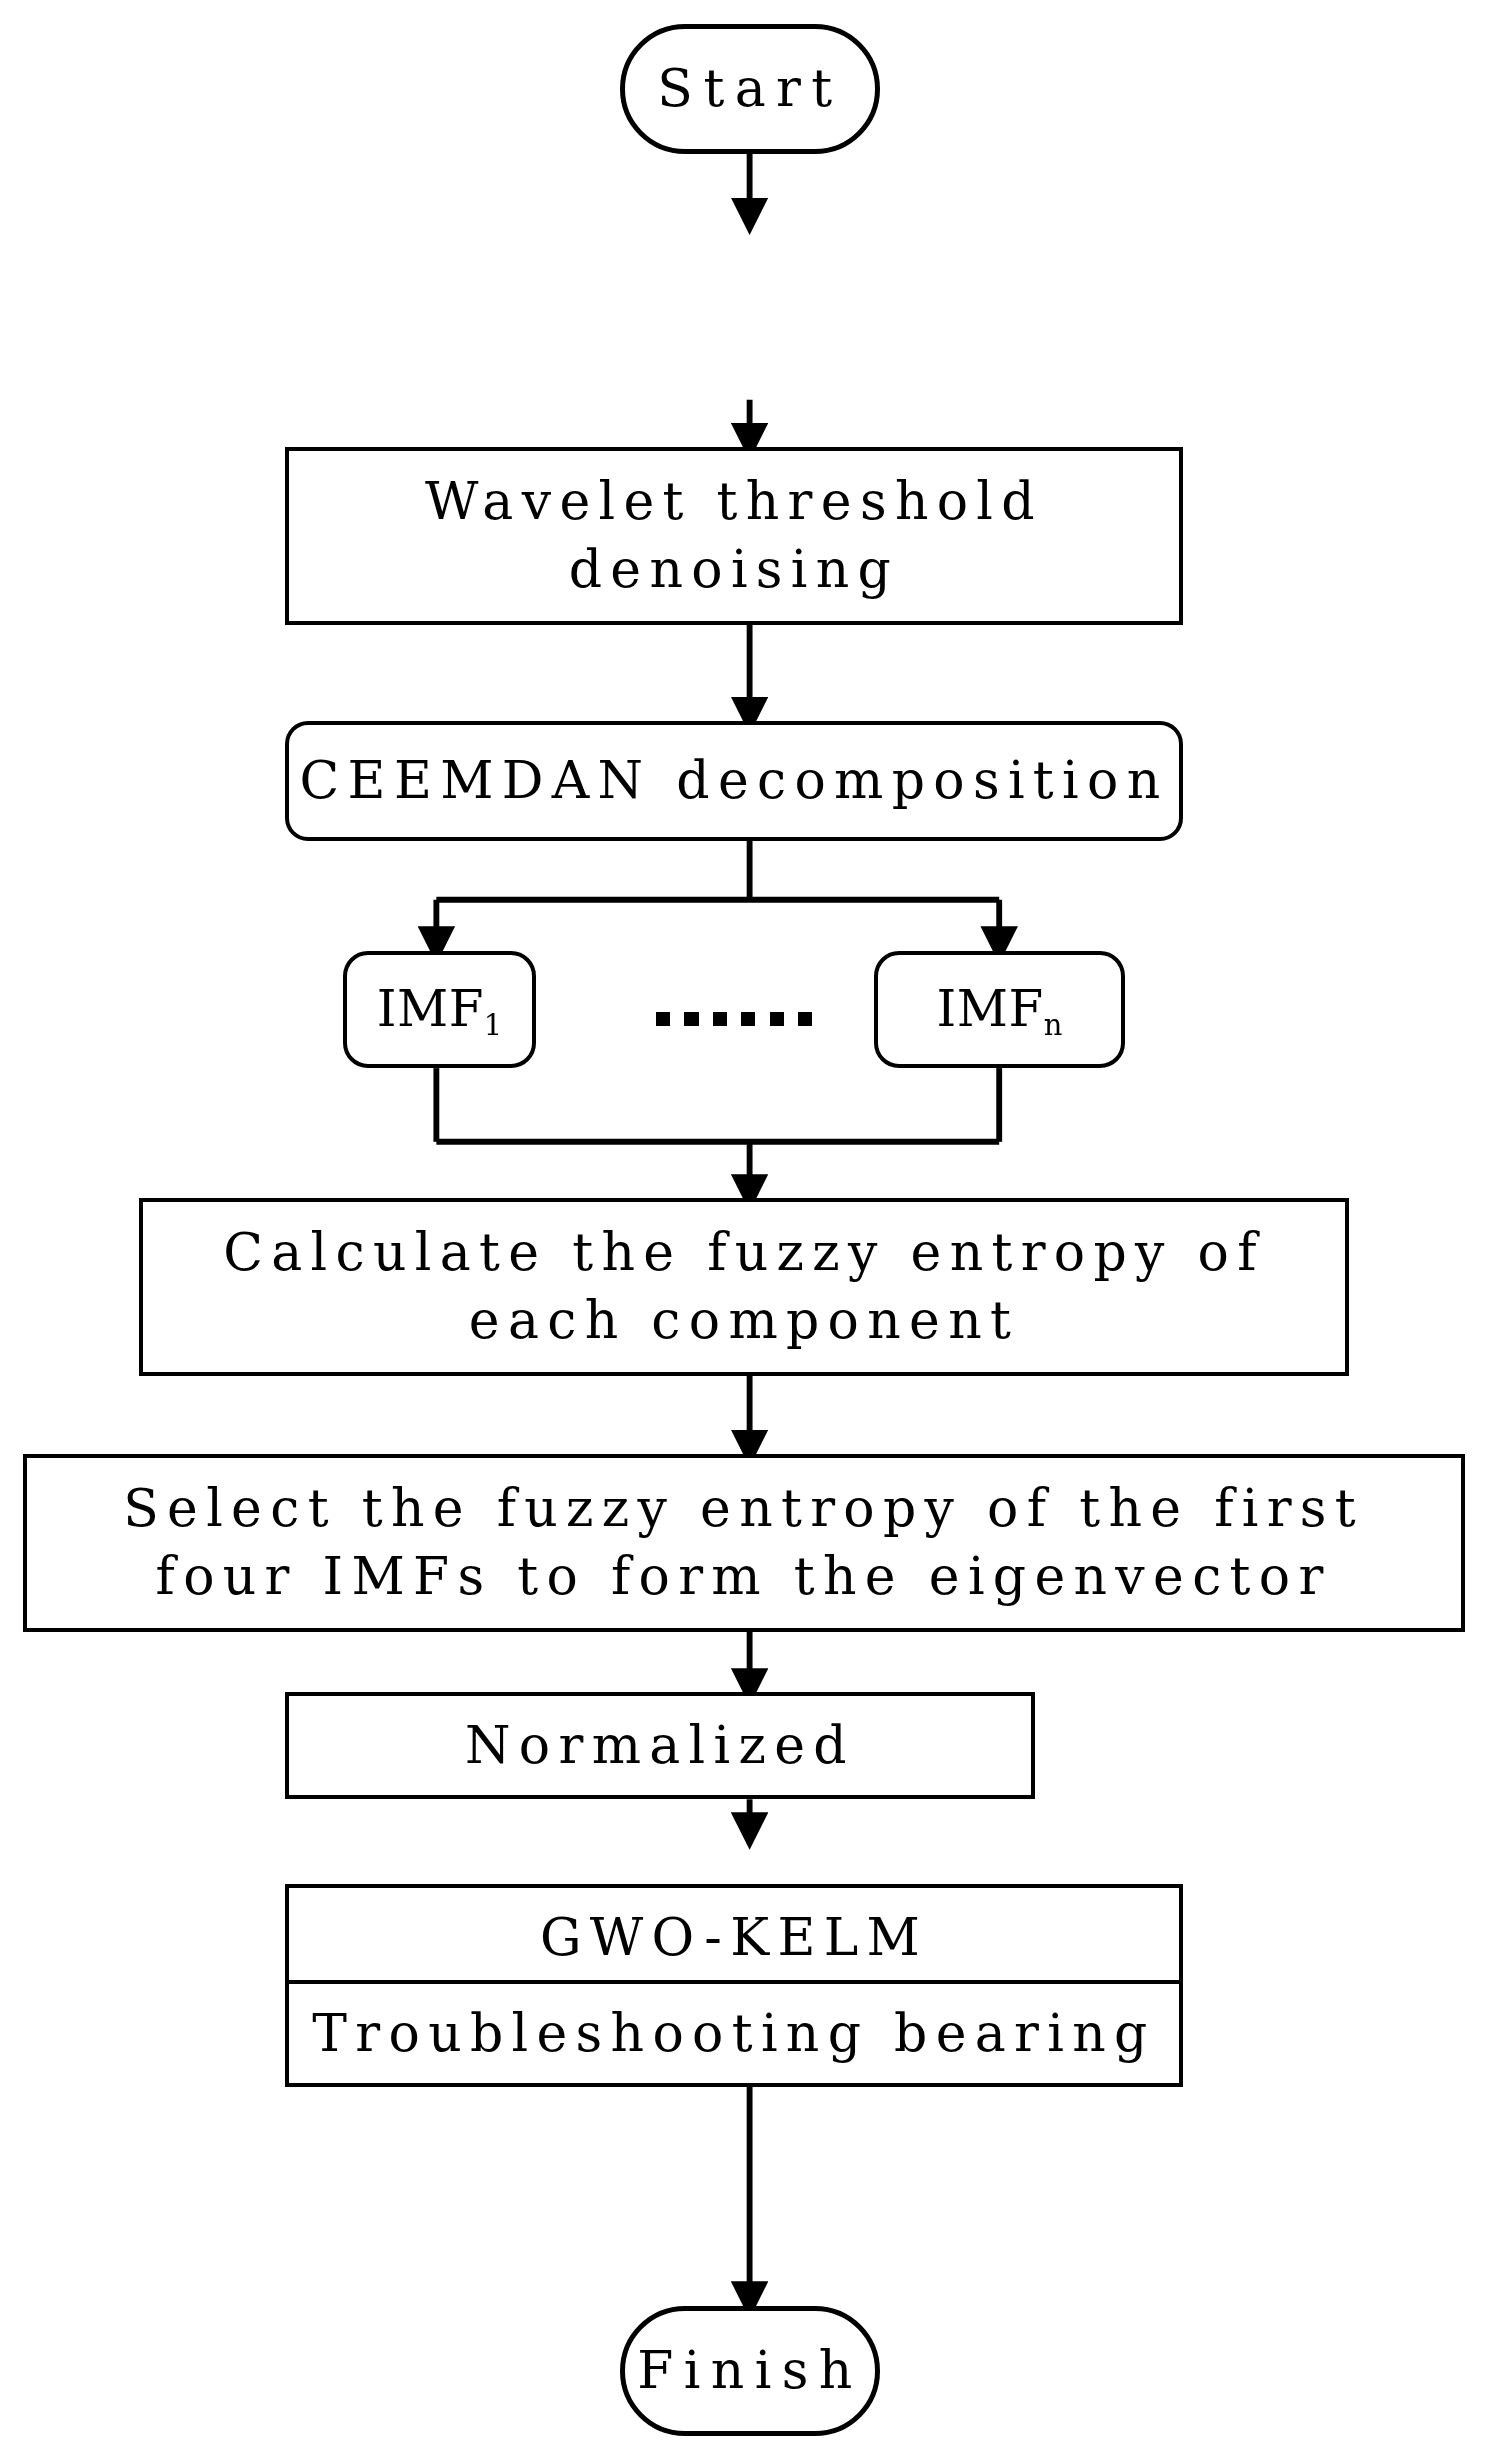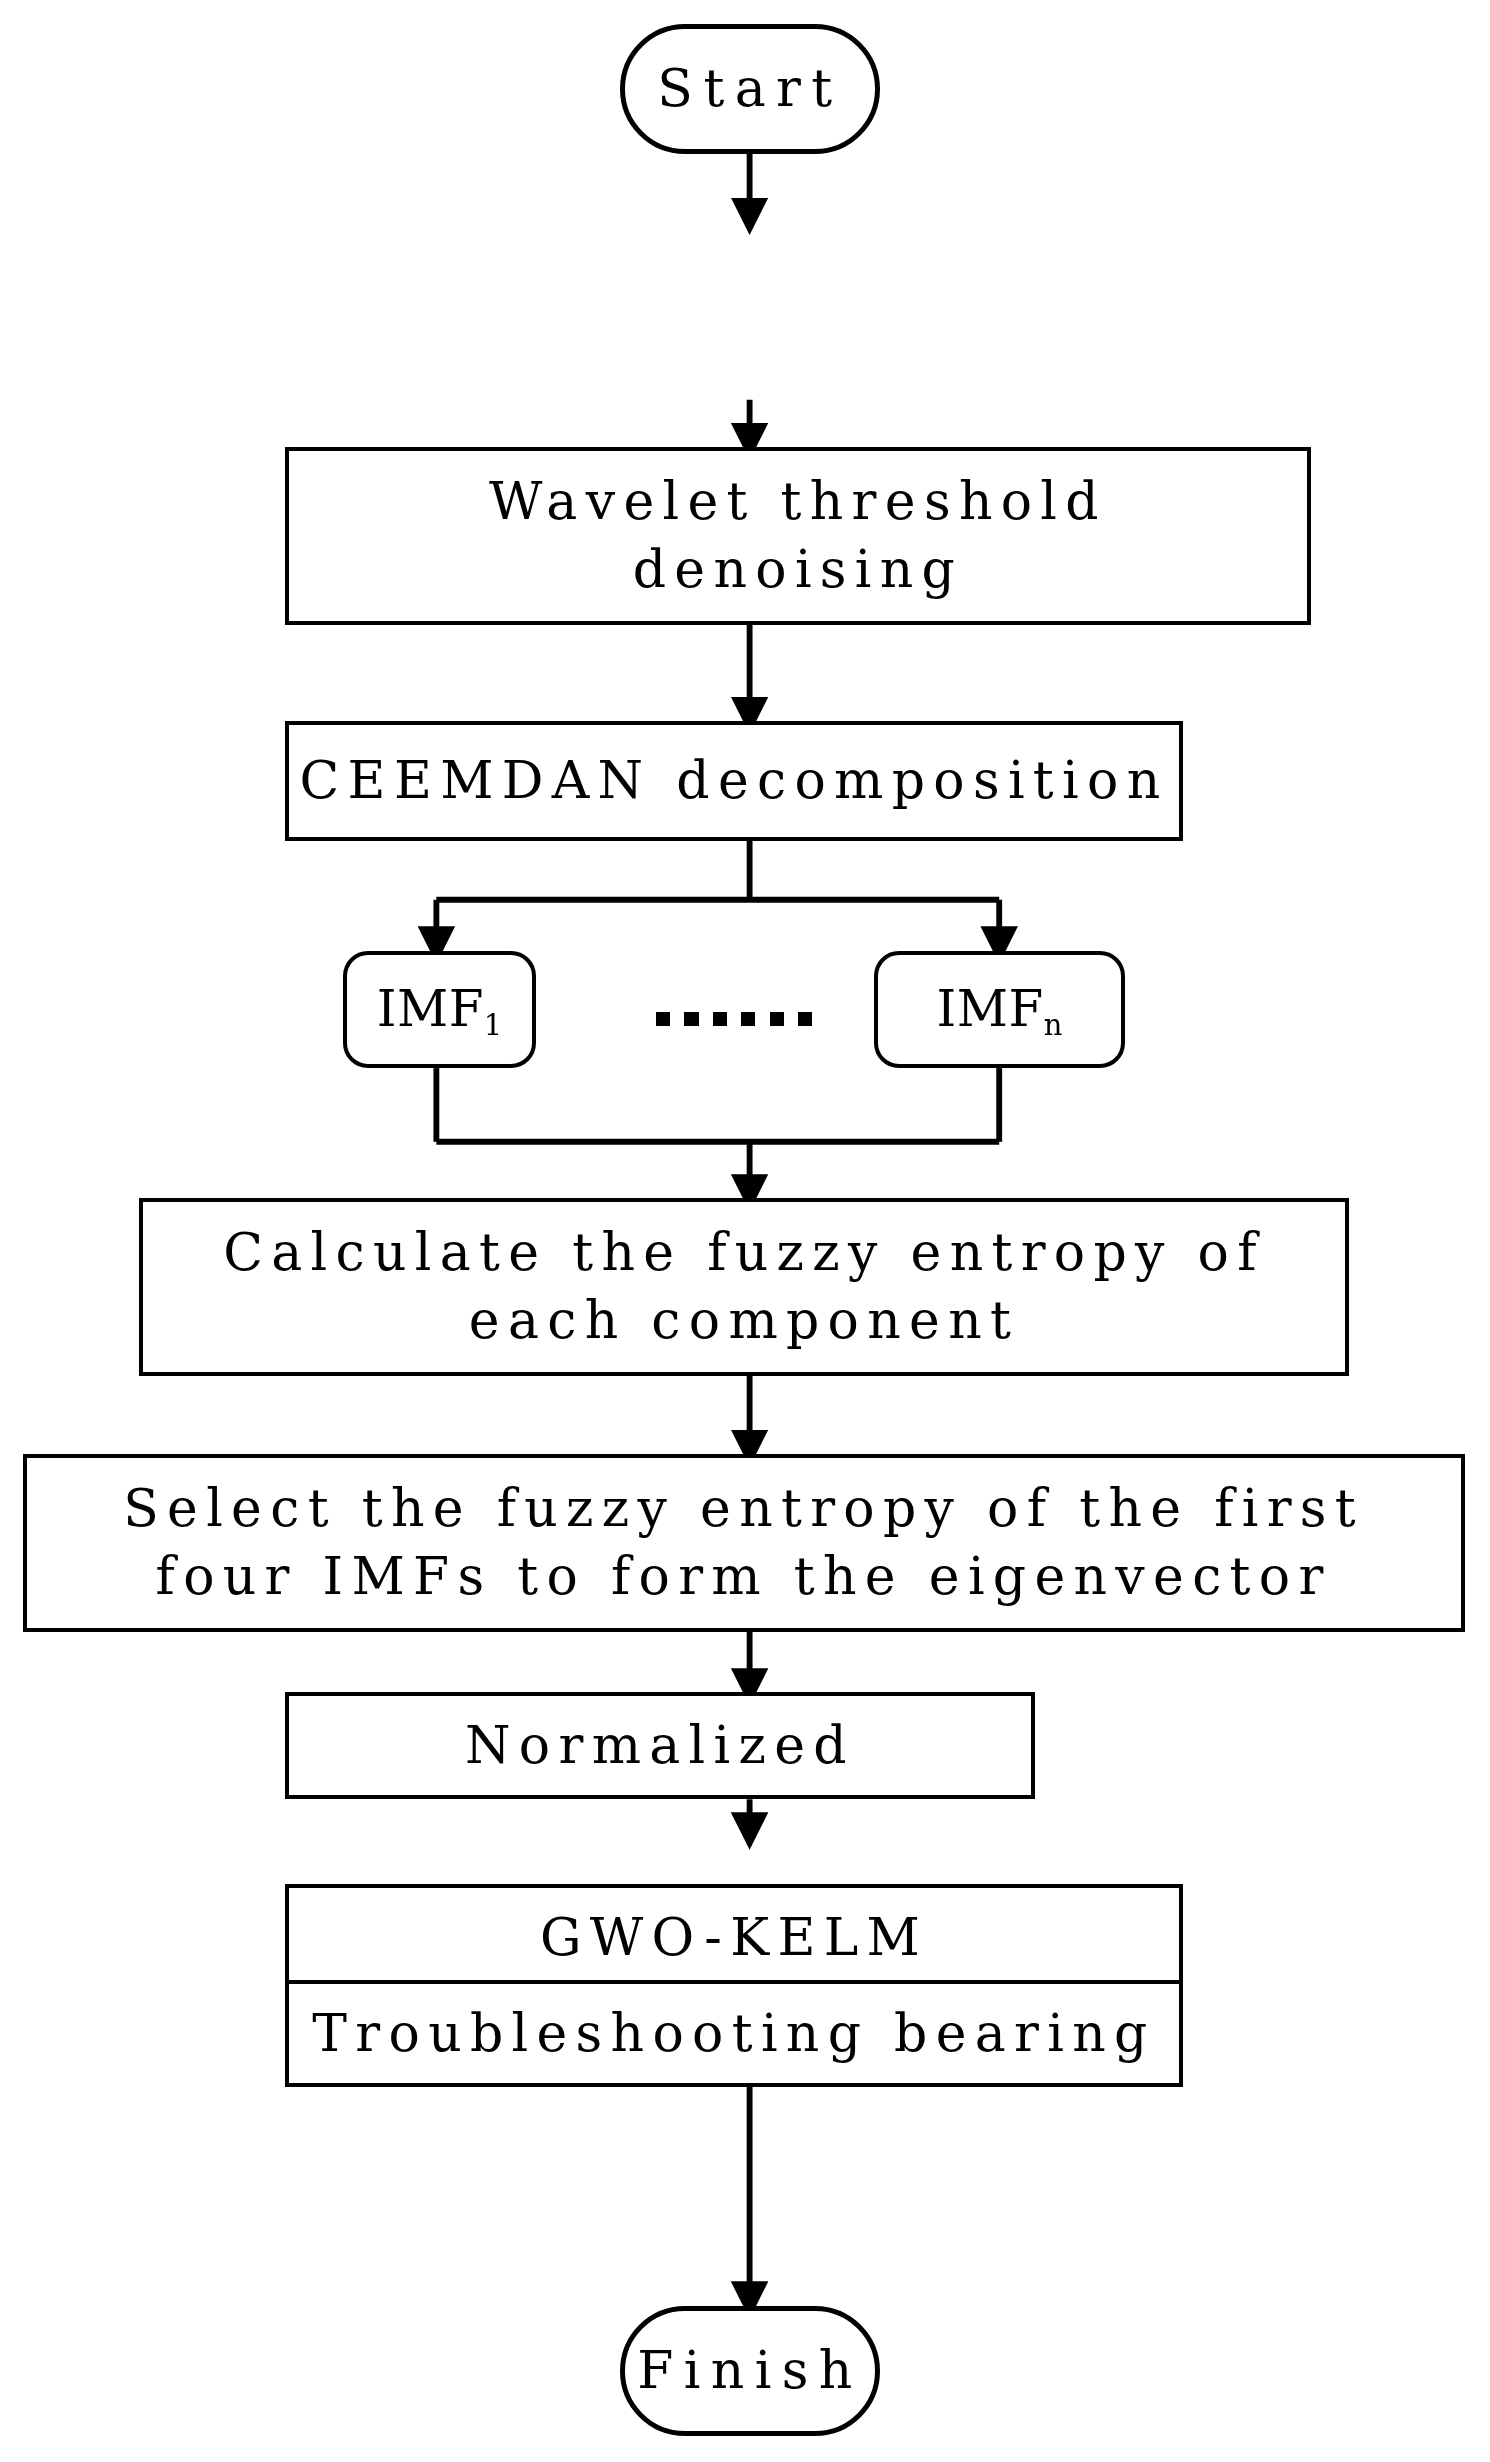--- a/index.html
+++ b/index.html
@@ -132,26 +132,26 @@
 
       <line x1="895" y1="2491" x2="895" y2="2746" marker-end="url(#arrow)"></line>
     </g>
   </svg>
 
   <div class="node terminator" id="node-start" style="left: 620px; top: 23.5px; width: 260px; height: 130px;">
     <span class="label">Start</span>
   </div>
 
 
-  <div class="node process" id="node-denoise" style="left: 285px; top: 447px; width: 1026px; height: 178px;">
+  <div class="node process" id="node-denoise" style="left: 285px; top: 447px; width: 898px; height: 178px;">
     <span class="label">Wavelet threshold
 denoising</span>
   </div>
 
-  <div class="node process" id="node-ceemdan" style="left: 285px; top: 721px; width: 898px; height: 120px;">
+  <div class="node process" id="node-ceemdan" style="left: 285px; top: 721px; width: 898px; height: 120px; border-radius: 23px;">
     <span class="label">CEEMDAN decomposition</span>
   </div>
 
   <div class="node imf" id="node-imf1" style="left: 343px; top: 951px; width: 193px; height: 117px;">
     <span class="label"><span>IMF</span><sub>1</sub></span>
   </div>
 
   <div class="ellipsis" id="node-ellipsis" style="left: 656px; top: 1012px;">
     <i></i>
     <i></i>

